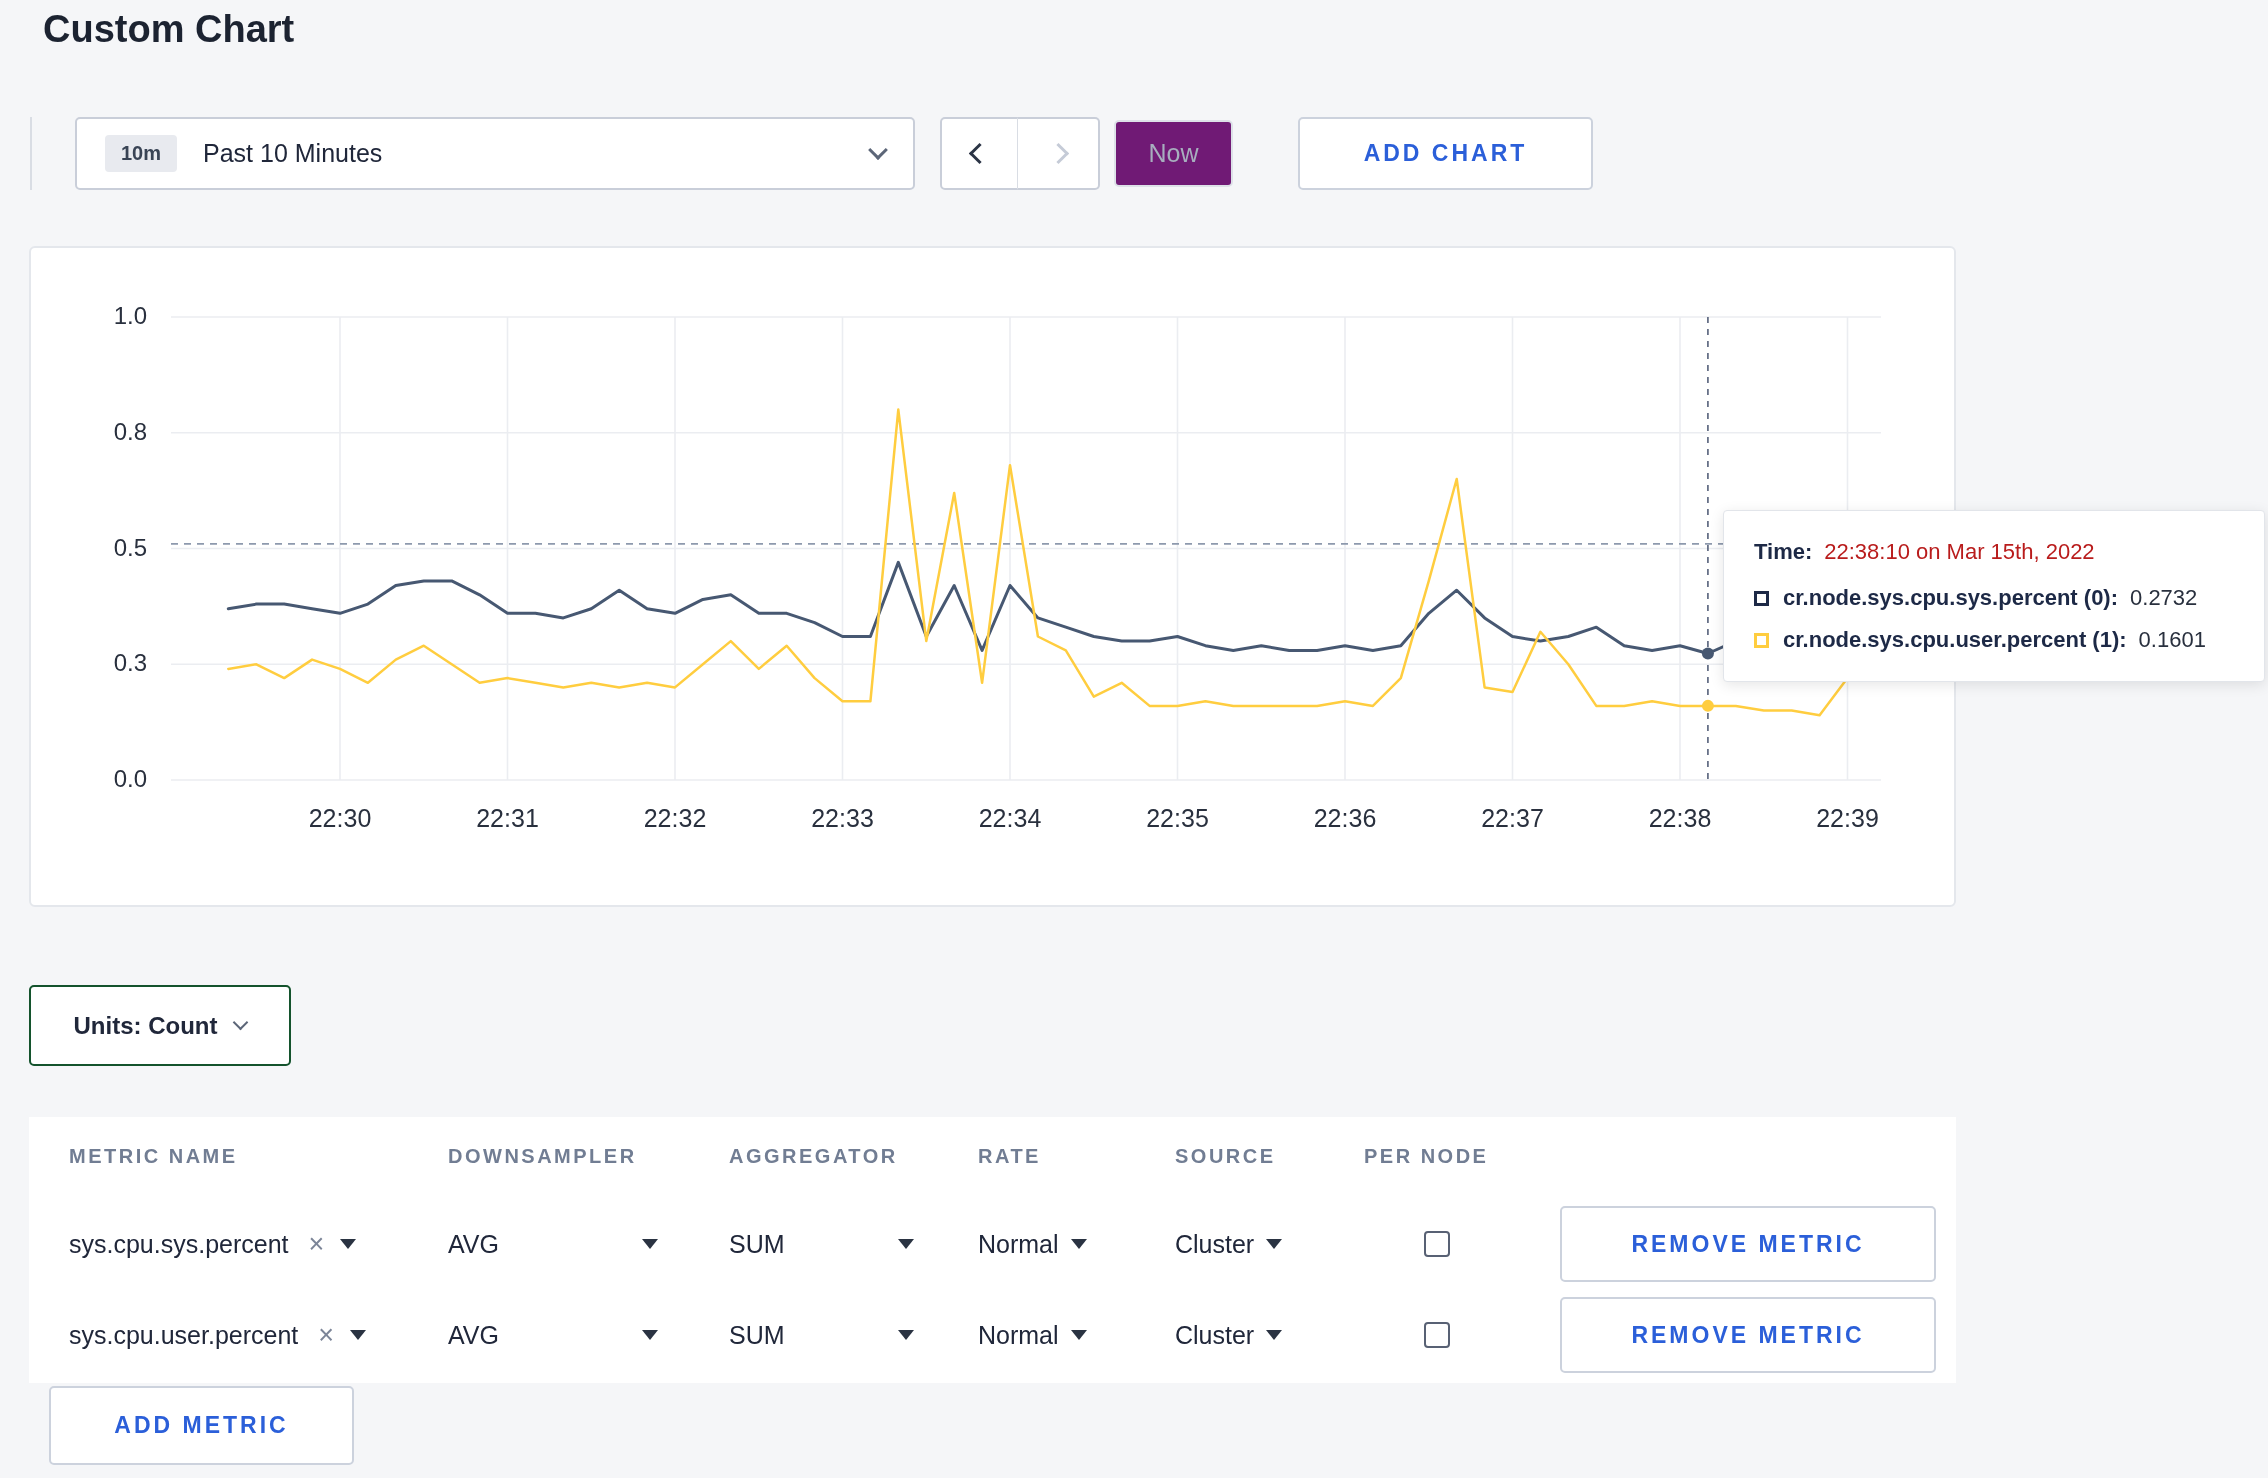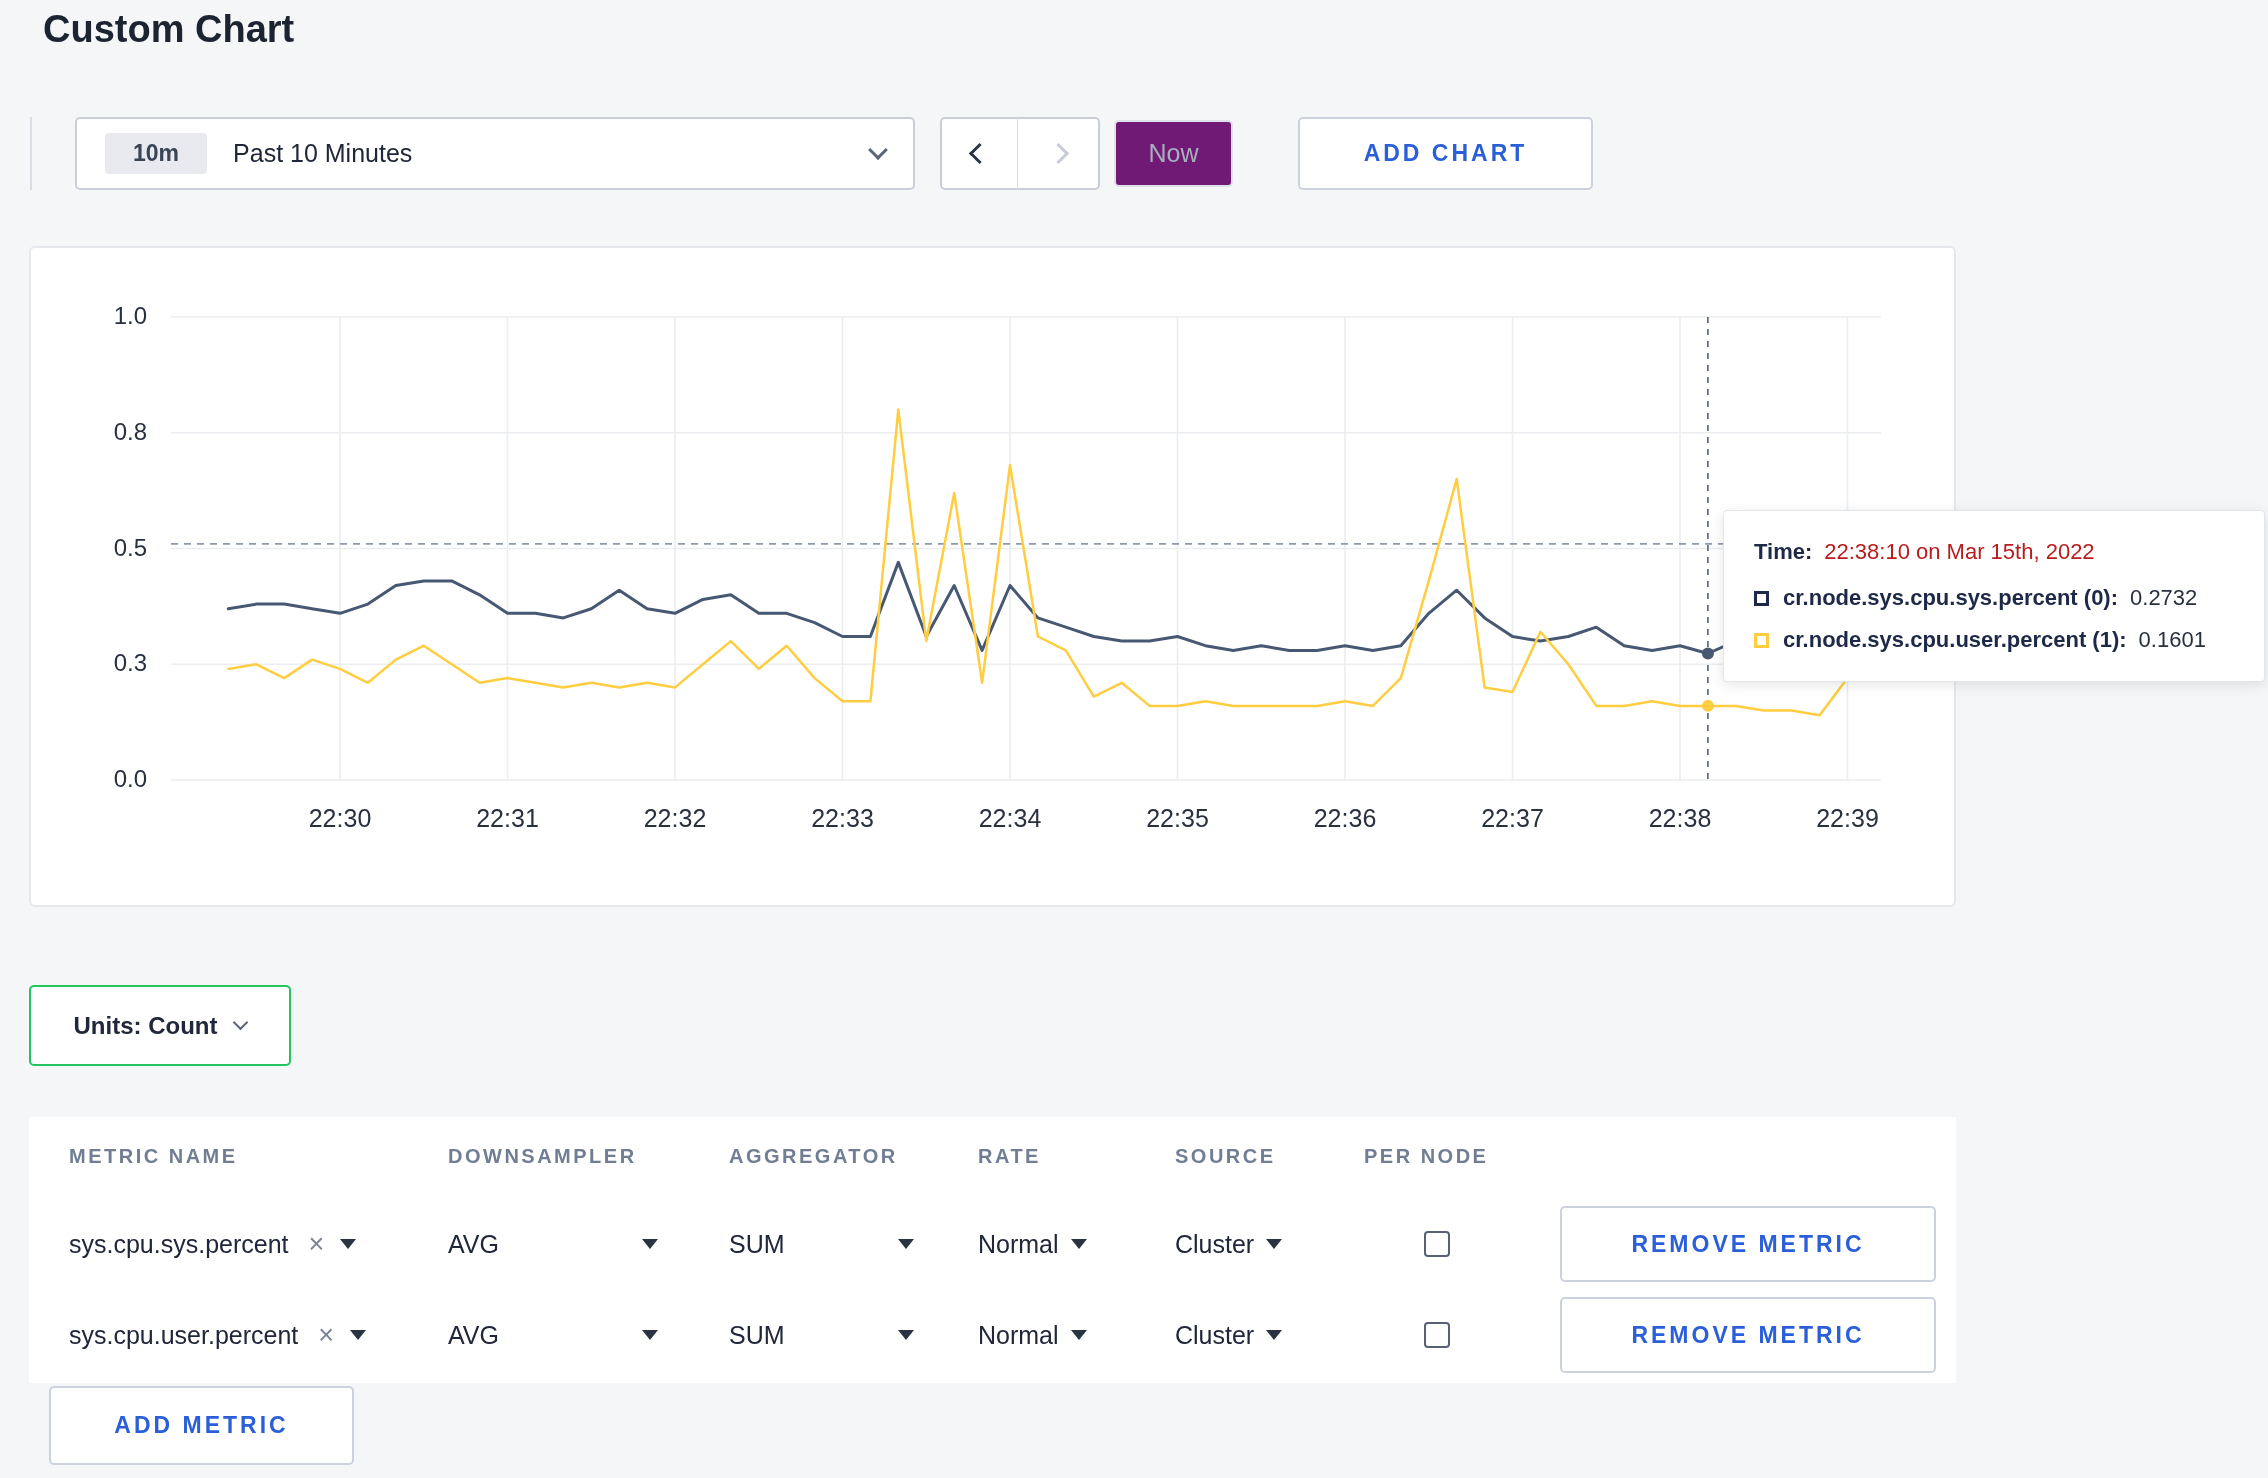--- a/index.html
+++ b/index.html
@@ -6,21 +6,21 @@
   html, body { background: #f5f6f8; }
   body { font-family: "Liberation Sans", sans-serif; color: #242b3a; }
   #app { position: relative; width: 2268px; height: 1478px; overflow: hidden; }
 
   .page-title { position: absolute; left: 43px; top: 8px; font-size: 38px; font-weight: 700; color: #1c2331; }
 
   
   .toolbar-rule { position: absolute; left: 30px; top: 117px; width: 2px; height: 73px; background: #d9dde4; }
   .time-select { position: absolute; left: 75px; top: 117px; width: 840px; height: 73px; background: #fff;
                  border: 2px solid #c9ced9; border-radius: 5px; display: flex; align-items: center; padding: 0 28px; cursor: pointer; }
-  .chip { background: #e8eaef; border-radius: 4px; padding: 7px 28px; font-size: 23px; font-weight: 700; color: #394455; }
+  .chip { background: #e8eaef; border-radius: 4px; padding: 7px 16px; font-size: 20px; font-weight: 700; color: #394455; }
   .time-label { margin-left: 26px; font-size: 25px; color: #20273a; }
   .chev-down { margin-left: auto; width: 14px; height: 14px; border-right: 3px solid #5c6678; border-bottom: 3px solid #5c6678;
                transform: rotate(45deg); margin-top: -8px; }
   .nav-btn { position: absolute; top: 117px; height: 73px; background: #fff; border: 2px solid #c9ced9;
              display: flex; align-items: center; justify-content: center; cursor: pointer; }
   .nav-prev { left: 940px; width: 79px; border-radius: 5px 0 0 5px; }
   .nav-next { left: 1017px; width: 83px; border-radius: 0 5px 5px 0; border-left: 1px solid #d9dde4; }
   .chev-left  { width: 15px; height: 15px; border-left: 3px solid #2b3445; border-bottom: 3px solid #2b3445; transform: rotate(45deg); }
   .chev-right { width: 15px; height: 15px; border-right: 3px solid #c5cbd7; border-top: 3px solid #c5cbd7; transform: rotate(45deg); }
   .now-btn { position: absolute; left: 1114px; top: 120px; width: 119px; height: 67px; background: #701a75;
@@ -46,21 +46,21 @@
   .tt-time { font-size: 22px; margin-bottom: 20px; }
   .tt-time-label { font-weight: 700; color: #1d2946; margin-right: 12px; }
   .tt-time-value { color: #b91c1c; text-align: right; }
   .tt-row { display: flex; align-items: center; margin-top: 16px; font-size: 22px; }
   .swatch { width: 15px; height: 15px; border: 3px solid #1d2946; background: #fff; margin-right: 14px; flex: 0 0 auto; }
   .tt-metric { font-weight: 700; color: #1d2946; }
   .tt-val { margin-left: 12px; color: #29303e; }
 
   
   .units-btn { position: absolute; left: 29px; top: 985px; width: 262px; height: 81px; background: #fff;
-               border: 2px solid #22c55e; border-radius: 5px; display: flex; align-items: center; justify-content: center;
+               border: 2px solid #14532d; border-radius: 5px; display: flex; align-items: center; justify-content: center;
                gap: 18px; font-size: 24px; font-weight: 700; color: #20273a; font-family: "Liberation Sans", sans-serif; cursor: pointer; }
   .units-btn .chev-down { margin: -6px 0 0 0; width: 11px; height: 11px; border-width: 2.5px; }
   .remove-chart { position: absolute; left: 311px; top: 985px; width: 361px; height: 81px; }
 
   
   .table-card { position: absolute; left: 29px; top: 1117px; width: 1927px; height: 266px; background: #fff; }
   .th { position: absolute; top: 28px; font-size: 20px; font-weight: 700; letter-spacing: 2.5px; color: #717d93; }
   .c-metric { left: 40px; } .c-down { left: 419px; } .c-agg { left: 700px; }
   .c-rate { left: 949px; } .c-src { left: 1146px; } .c-node { left: 1335px; }
   .trow { position: absolute; left: 0; width: 100%; height: 88px; }

